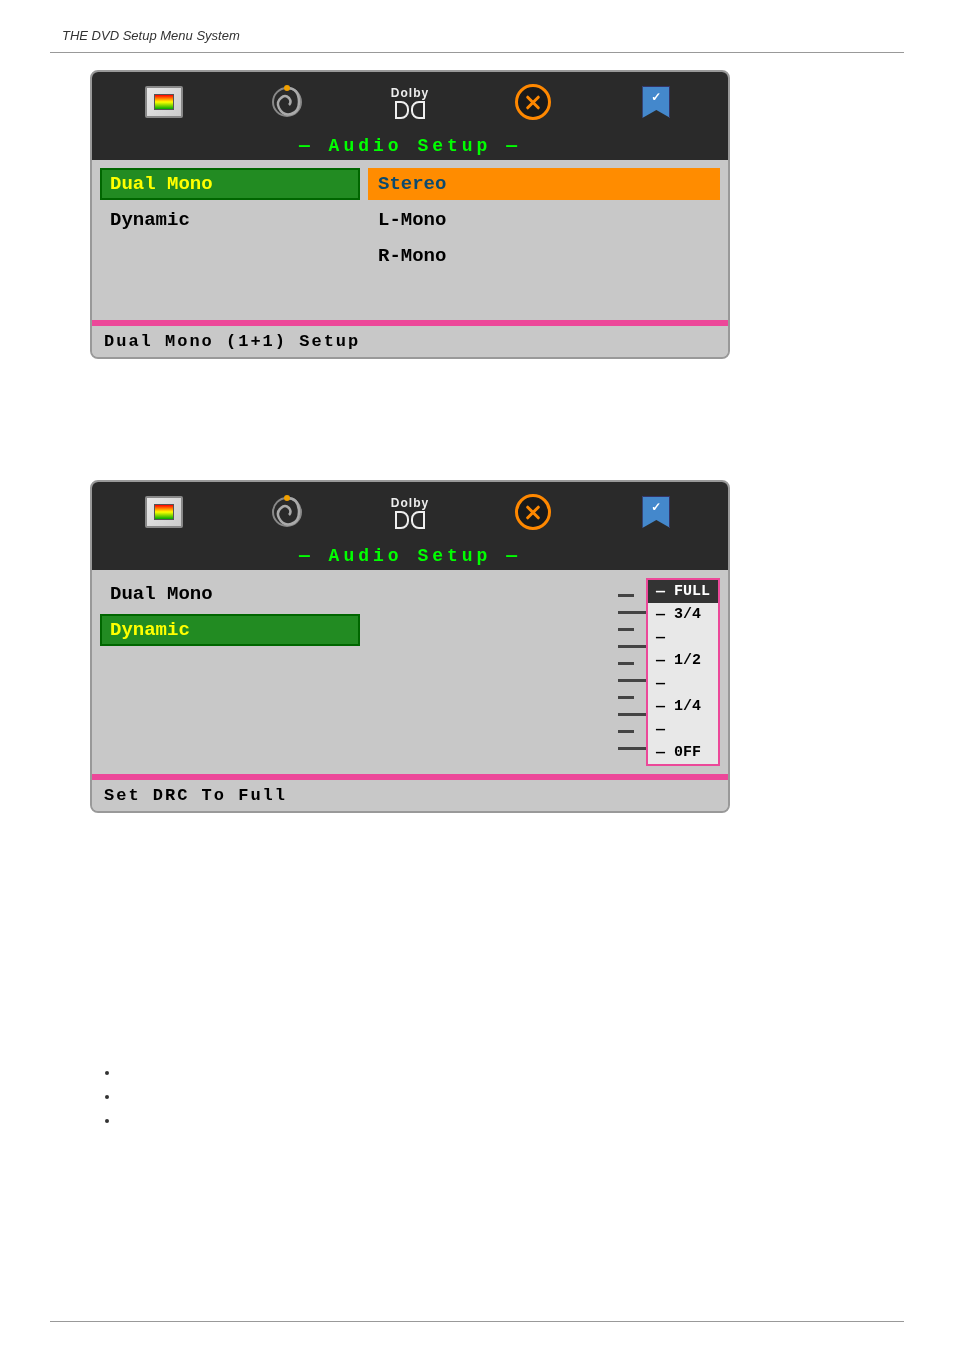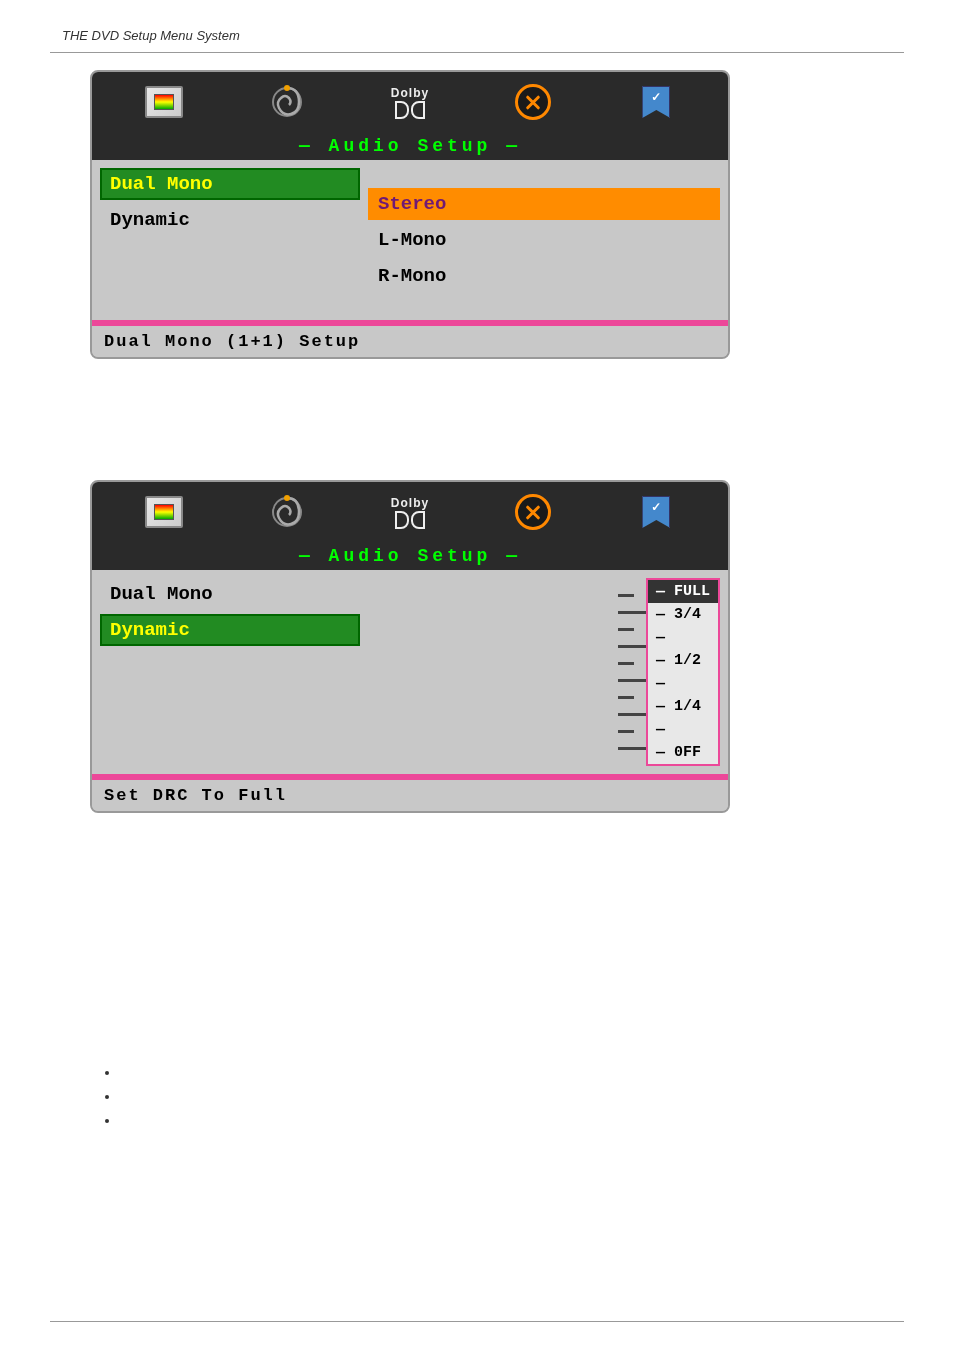--- a/index.html
+++ b/index.html
@@ -190,22 +190,21 @@
       display: inline-block;
       border: 2px solid transparent;
     }
     .menu-item.selected {
       background: #228B22;
       color: #ffff00;
       border: 2px solid #006600;
     }
     .menu-item.highlighted {
       background: #ff8c00;
-      color: #701a75;
-      margin-top: 20px;
+      color: #0c4a6e;
     }
 
     
     .status-bar {
       background: #c8c8c8;
       border-top: 6px solid #ec4899;
       padding: 6px 12px;
       font-family: 'Courier New', monospace;
       font-size: 17px;
       font-weight: bold;

